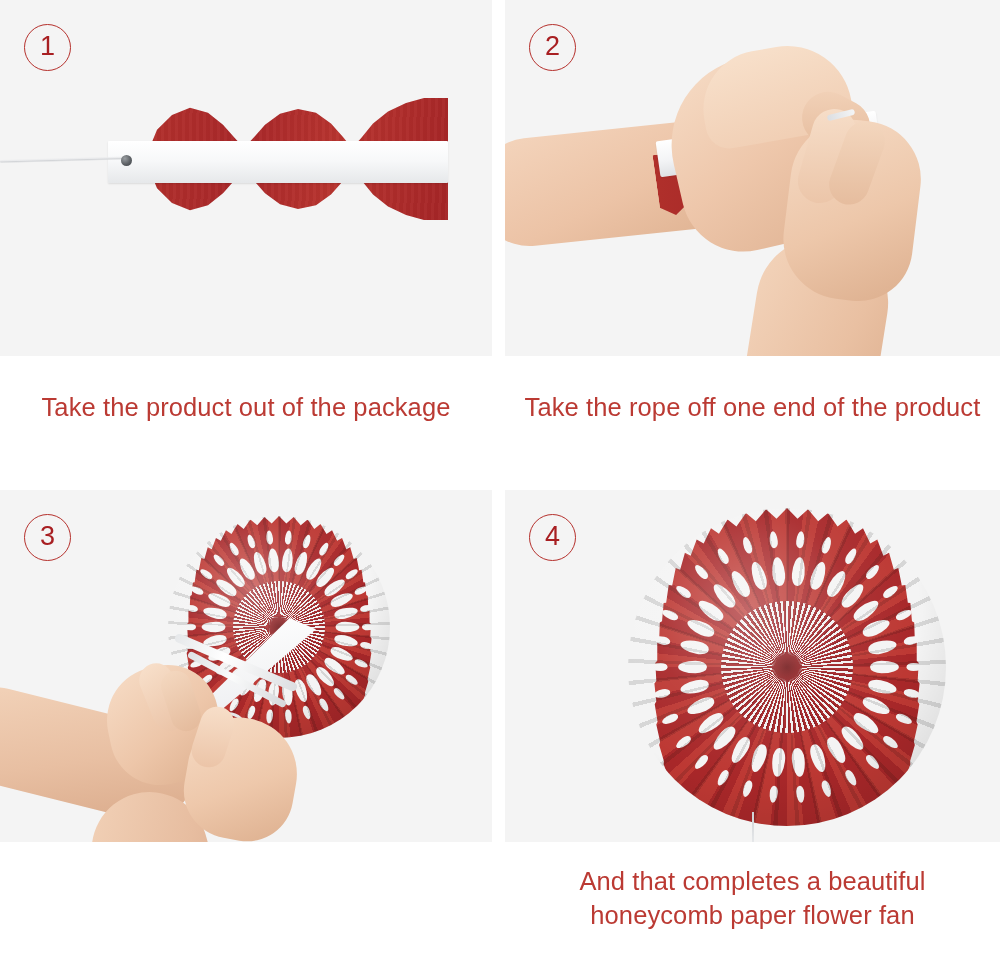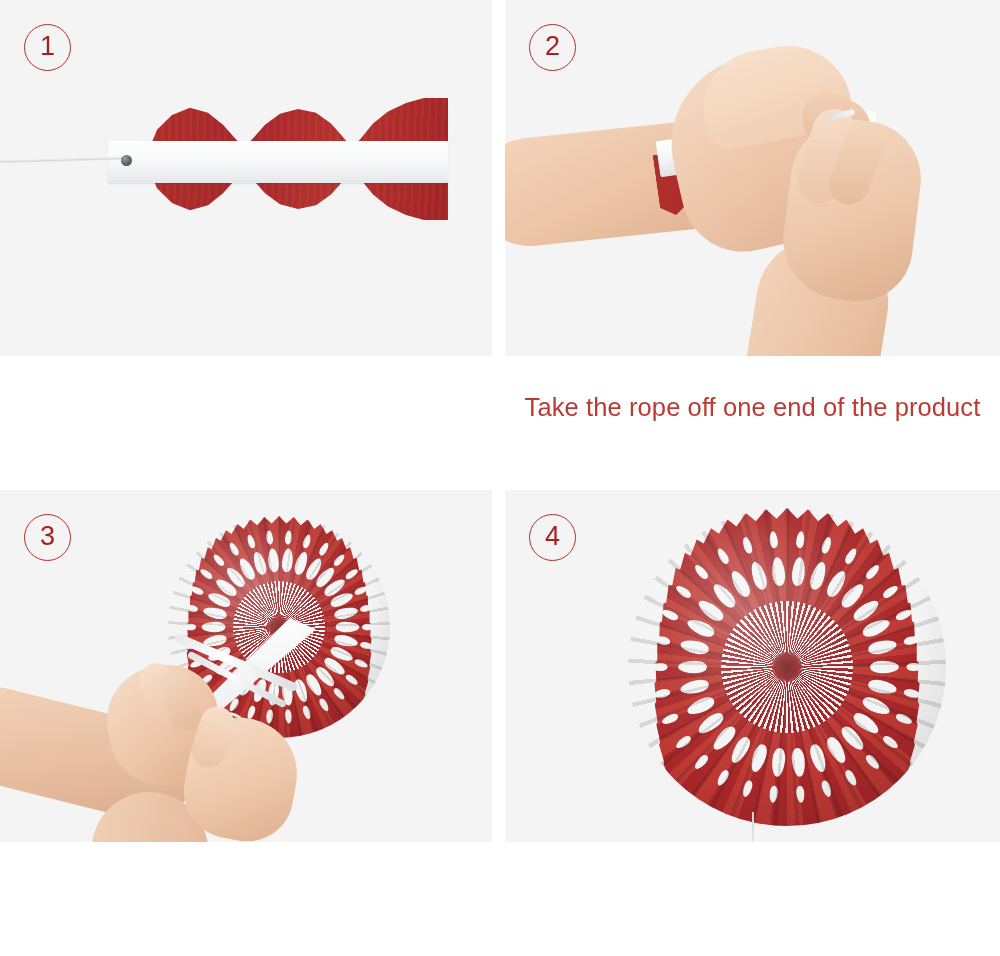--- a/index.html
+++ b/index.html
@@ -470,20 +470,23 @@
         <div class="hand-r"></div>
         <div class="finger-r1"></div>
         <div class="finger-r2"></div>
         <div class="rope-end"></div>
       </div>
       <div class="badge">
         <span>2</span>
       </div>
     </div>
 
+    <div class="cap r1c1">
+      <p>Take the product out of the package</p>
+    </div>
     <div class="cap r1c3">
       <p>Take the rope off one end of the product</p>
     </div>
 
     <div class="panel r2c1 p3">
       <div class="stage">
         <div class="rosette">
           <div class="ros-points"></div>
           <div class="ros-holes" id="holes3">
               <div class="hole outer" style="transform: translateY(-50%) rotate(6deg) translateY(-90px) scale(0.82); transform-origin: 50% 50%;"></div>
@@ -640,15 +643,18 @@
           <div class="ros-hub"></div>
           <div class="ros-sheen"></div>
         </div>
         <div class="ros-tail"></div>
       </div>
       <div class="badge">
         <span>4</span>
       </div>
     </div>
 
+    <div class="cap r2c3">
+      <p>And that completes a beautiful honeycomb paper flower fan</p>
+    </div>
 
   </div>
 </div>
 
 </body></html>

